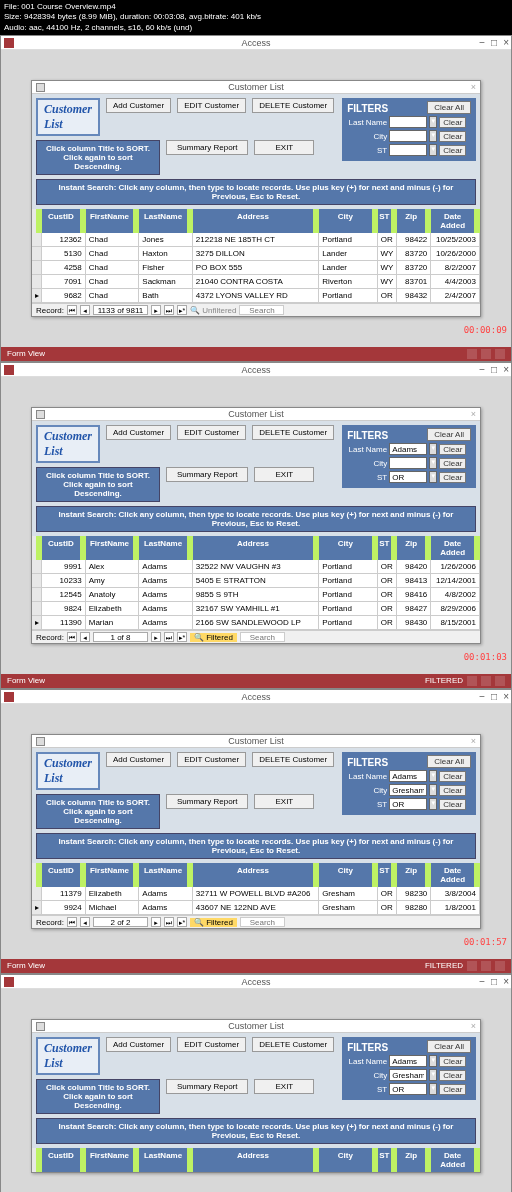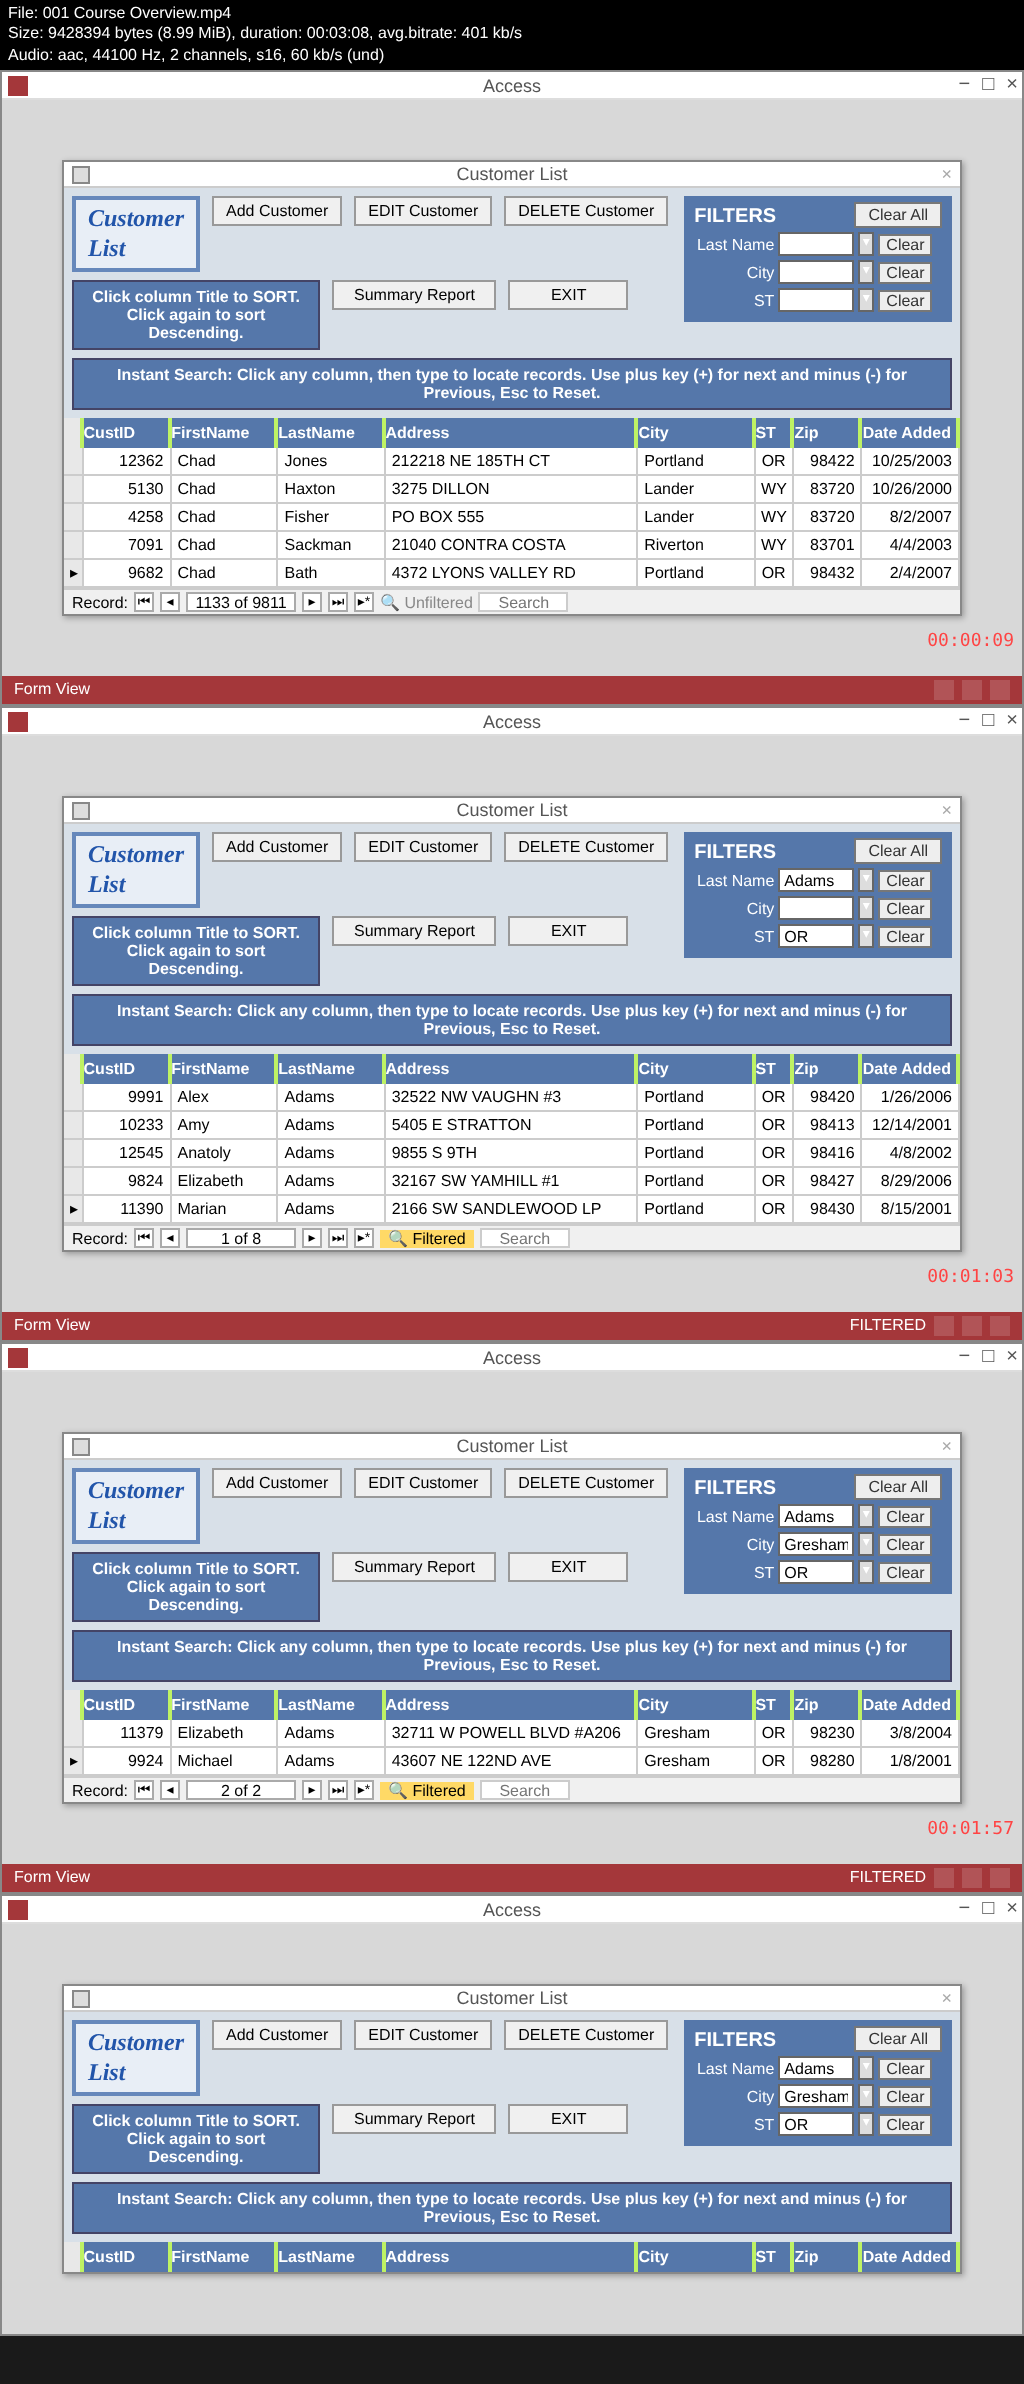--- a/index.html
+++ b/index.html
@@ -25,21 +25,21 @@
 .filters-hdr span{font-weight:bold;font-size:10px}
 .clearall{background:#eee;color:#333;border:1px solid #777;font-size:8px;padding:1px 6px}
 .filter-row{display:flex;align-items:center;margin:2px 0;gap:2px}
 .filter-row label{font-size:8px;color:#fff;width:42px;text-align:right}
 .filter-row input{height:12px;width:38px;font-size:8px;border:1px solid #666;padding:0 2px}
 .filter-row .dd{width:8px;height:12px;background:#ddd;border:1px solid #666;font-size:7px;text-align:center}
 .filter-row .cbtn{background:#eee;border:1px solid #777;font-size:8px;padding:0 3px;color:#333}
 .sort-hint{background:#5577aa;color:#fff;font-size:8px;padding:3px 6px;font-weight:bold;text-align:center;border:1px solid #446}
 .search-hint{background:#5577aa;color:#fff;font-size:8px;padding:3px 19px;font-weight:bold;text-align:center;margin:0 4px 4px 4px;border:1px solid #446}
 .grid-hdr{display:flex;background:#5577aa;color:#fff;font-size:8px;font-weight:bold}
-.grid-hdr div{border-right:2px solid #bef264;padding:3px 0;text-align:left}
+.grid-hdr div{border-right:6px solid #bef264;padding:3px 0;text-align:center}
 .grid-row{display:flex;background:#fff;border-bottom:1px solid #ccc}
 .grid-row div{border-right:1px solid #ccc;padding:2px 3px;font-size:8px;overflow:hidden;white-space:nowrap}
 .sel{width:10px;background:#e8e8e8;text-align:center}
 .c-id{width:45px;text-align:right}
 .c-fn{width:55px}
 .c-ln{width:55px}
 .c-addr{width:130px}
 .c-city{width:60px}
 .c-st{width:20px;text-align:center}
 .c-zip{width:35px;text-align:right}

